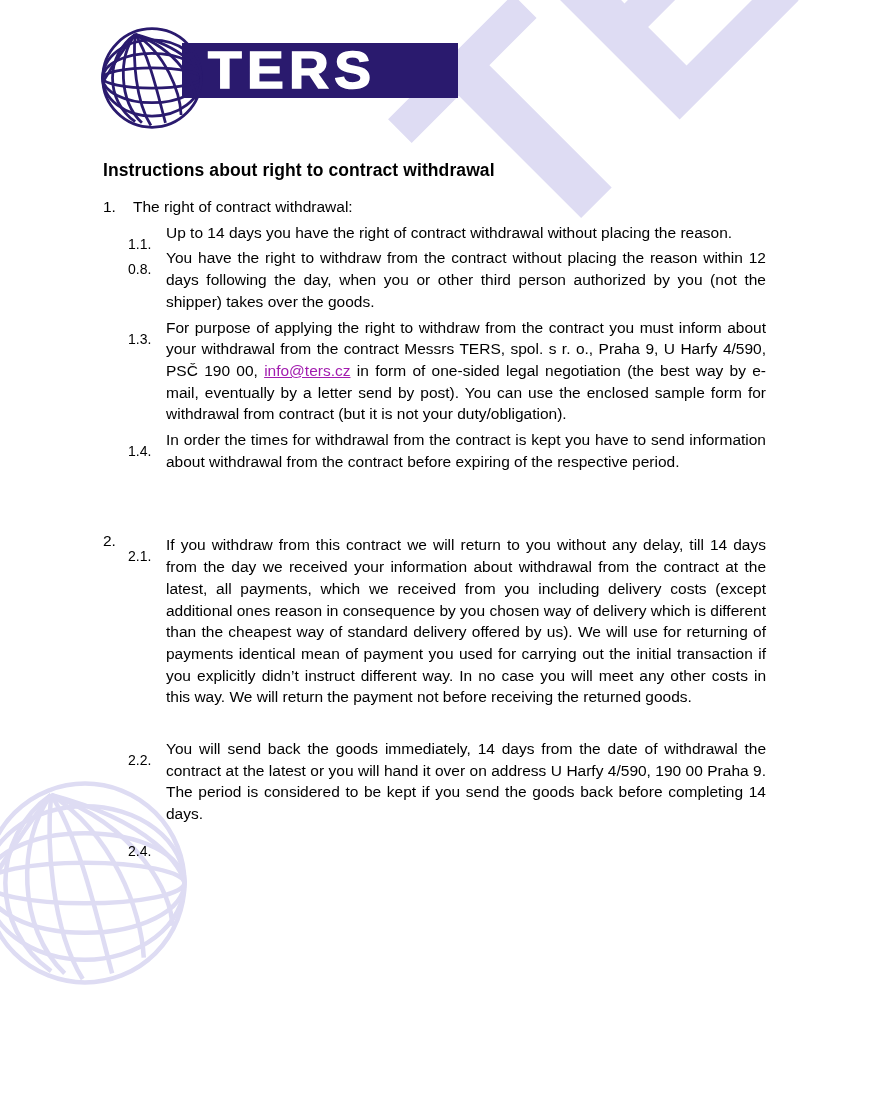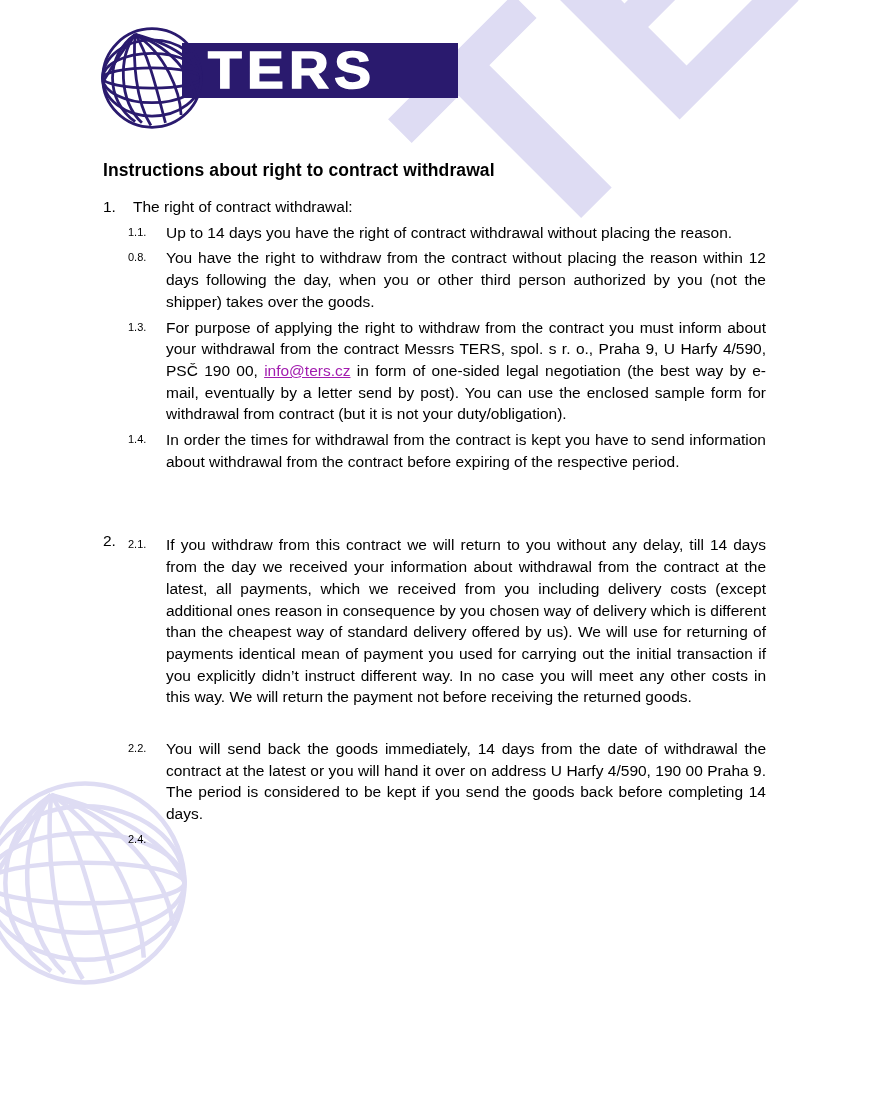--- a/index.html
+++ b/index.html
@@ -139,22 +139,22 @@
     padding-left: 162px;
     padding-right: 104px;
     font-size: 15.5px;
     line-height: 21.7px;
     text-align: justify;
     text-justify: inter-word;
   }
   .lvl2 .num {
     position: absolute;
     left: 128px;
-    top: 0;
-    font-size: 11px;
+    top: 12px;
+    font-size: 14px;
     text-align: right;
   }
   .lvl2 p { margin: 4px; }
 
   .spacer-big { height: 54px; }
   .spacer-mid { height: 22px; }
 
   a.inline-link {
     color: #a21caf;
     text-decoration: underline;

